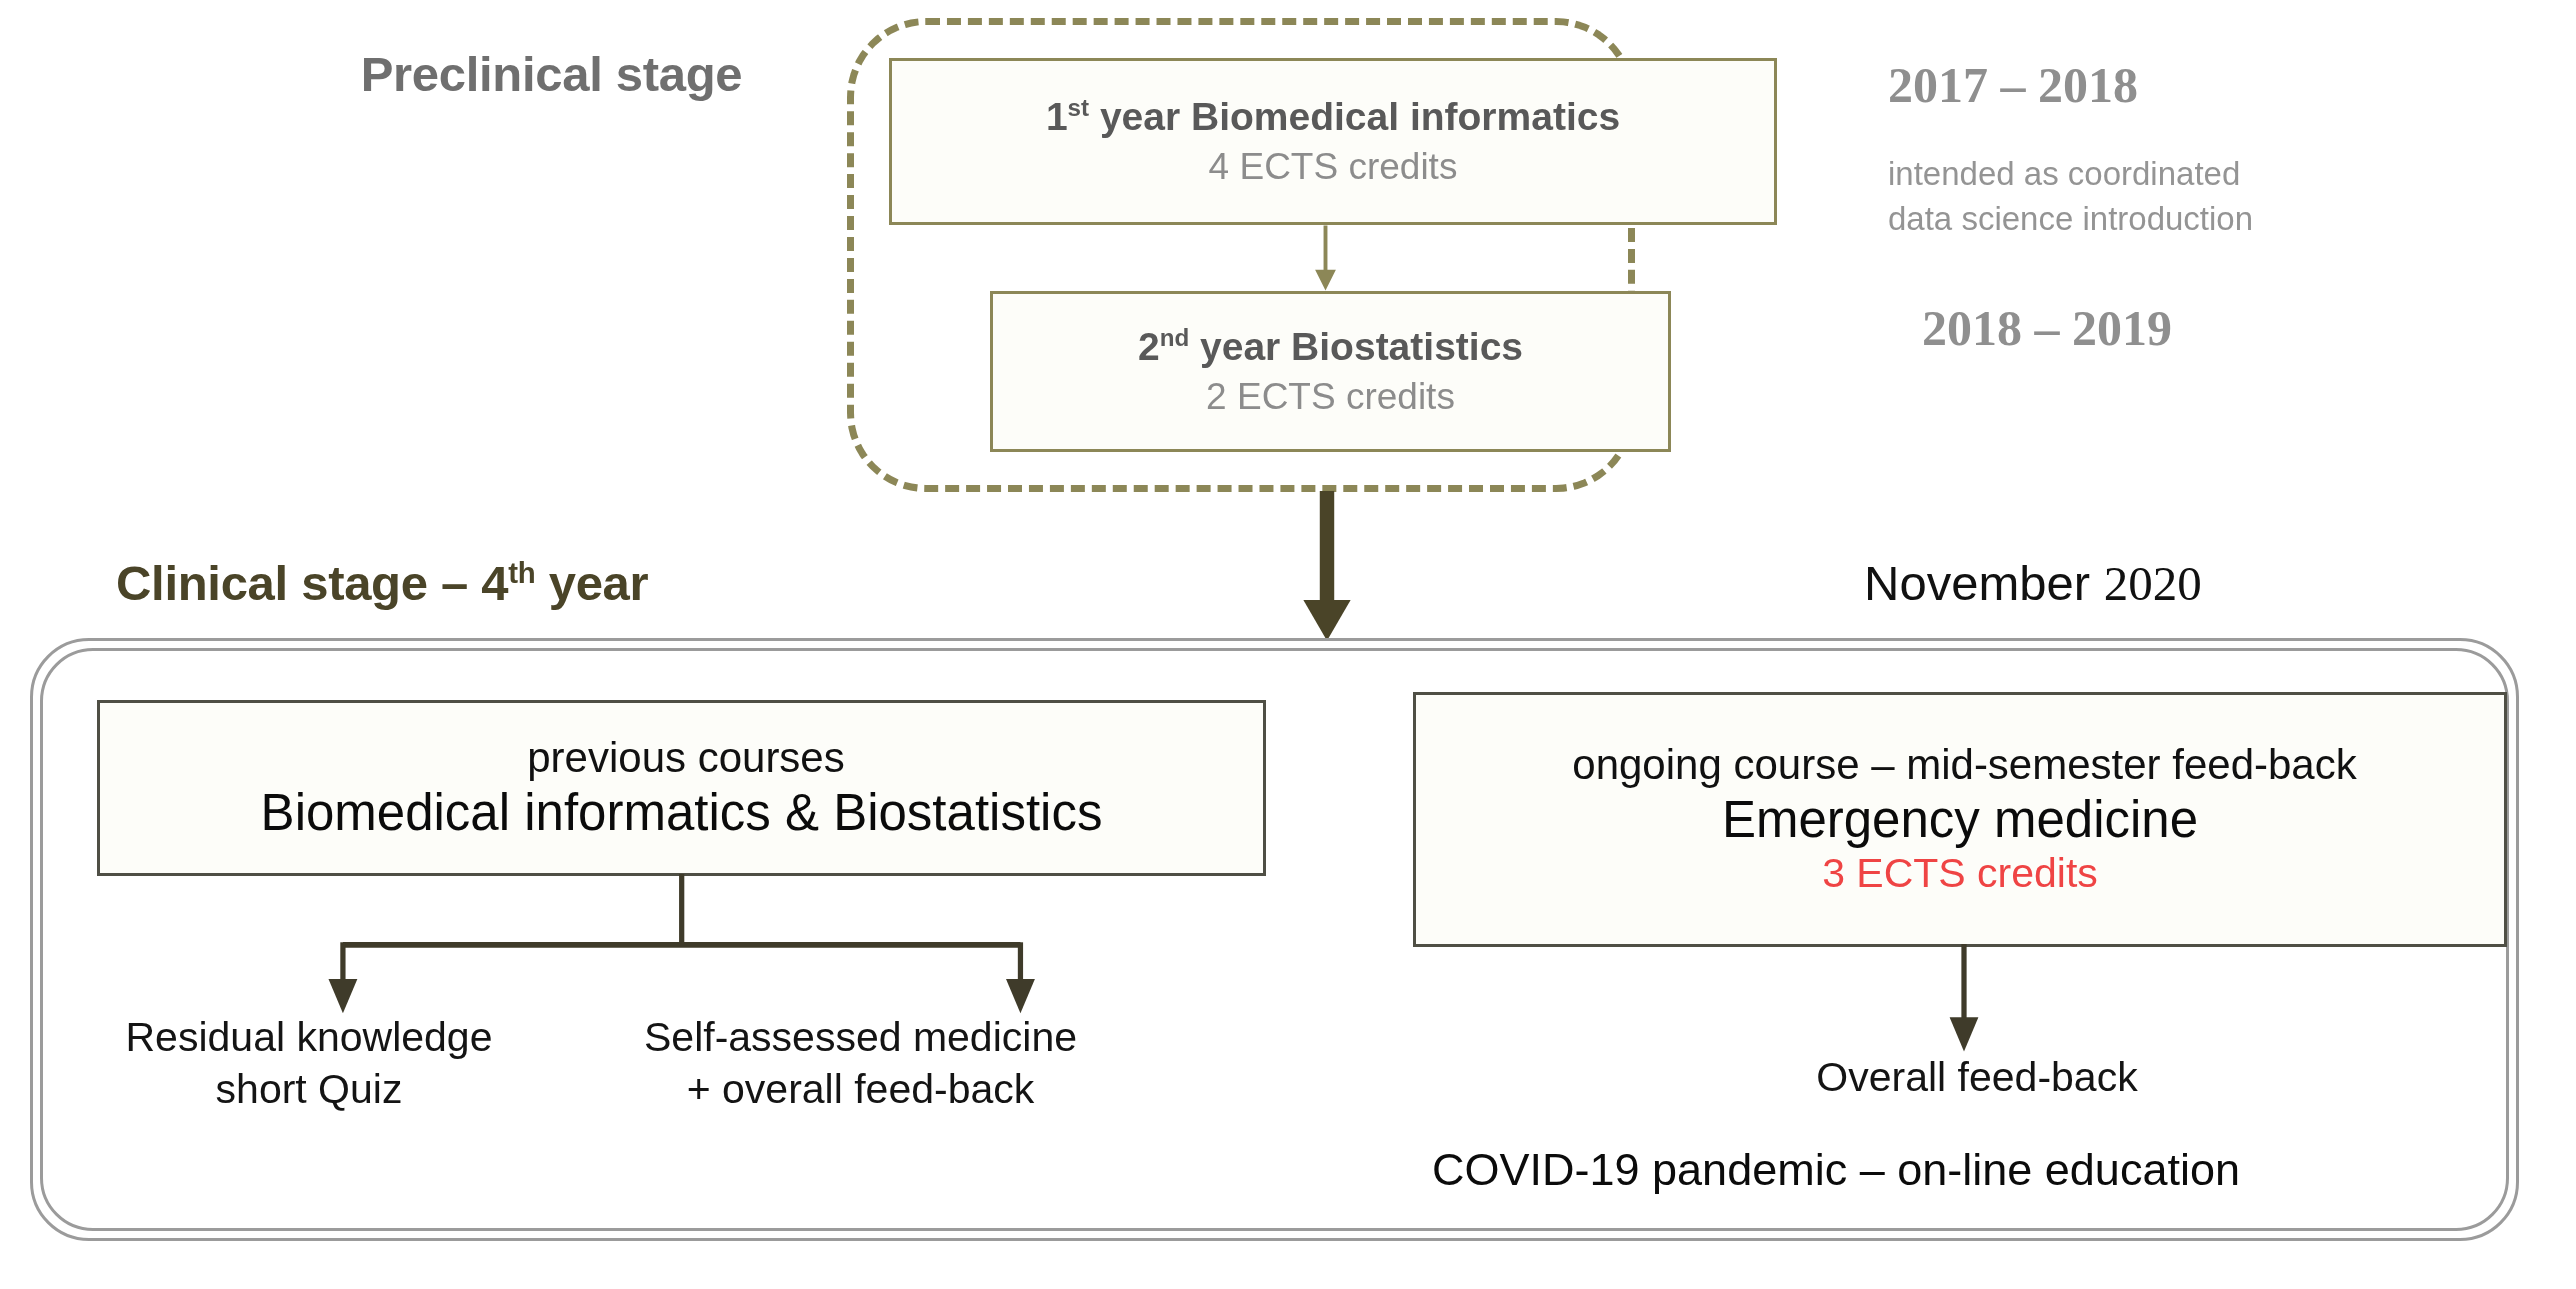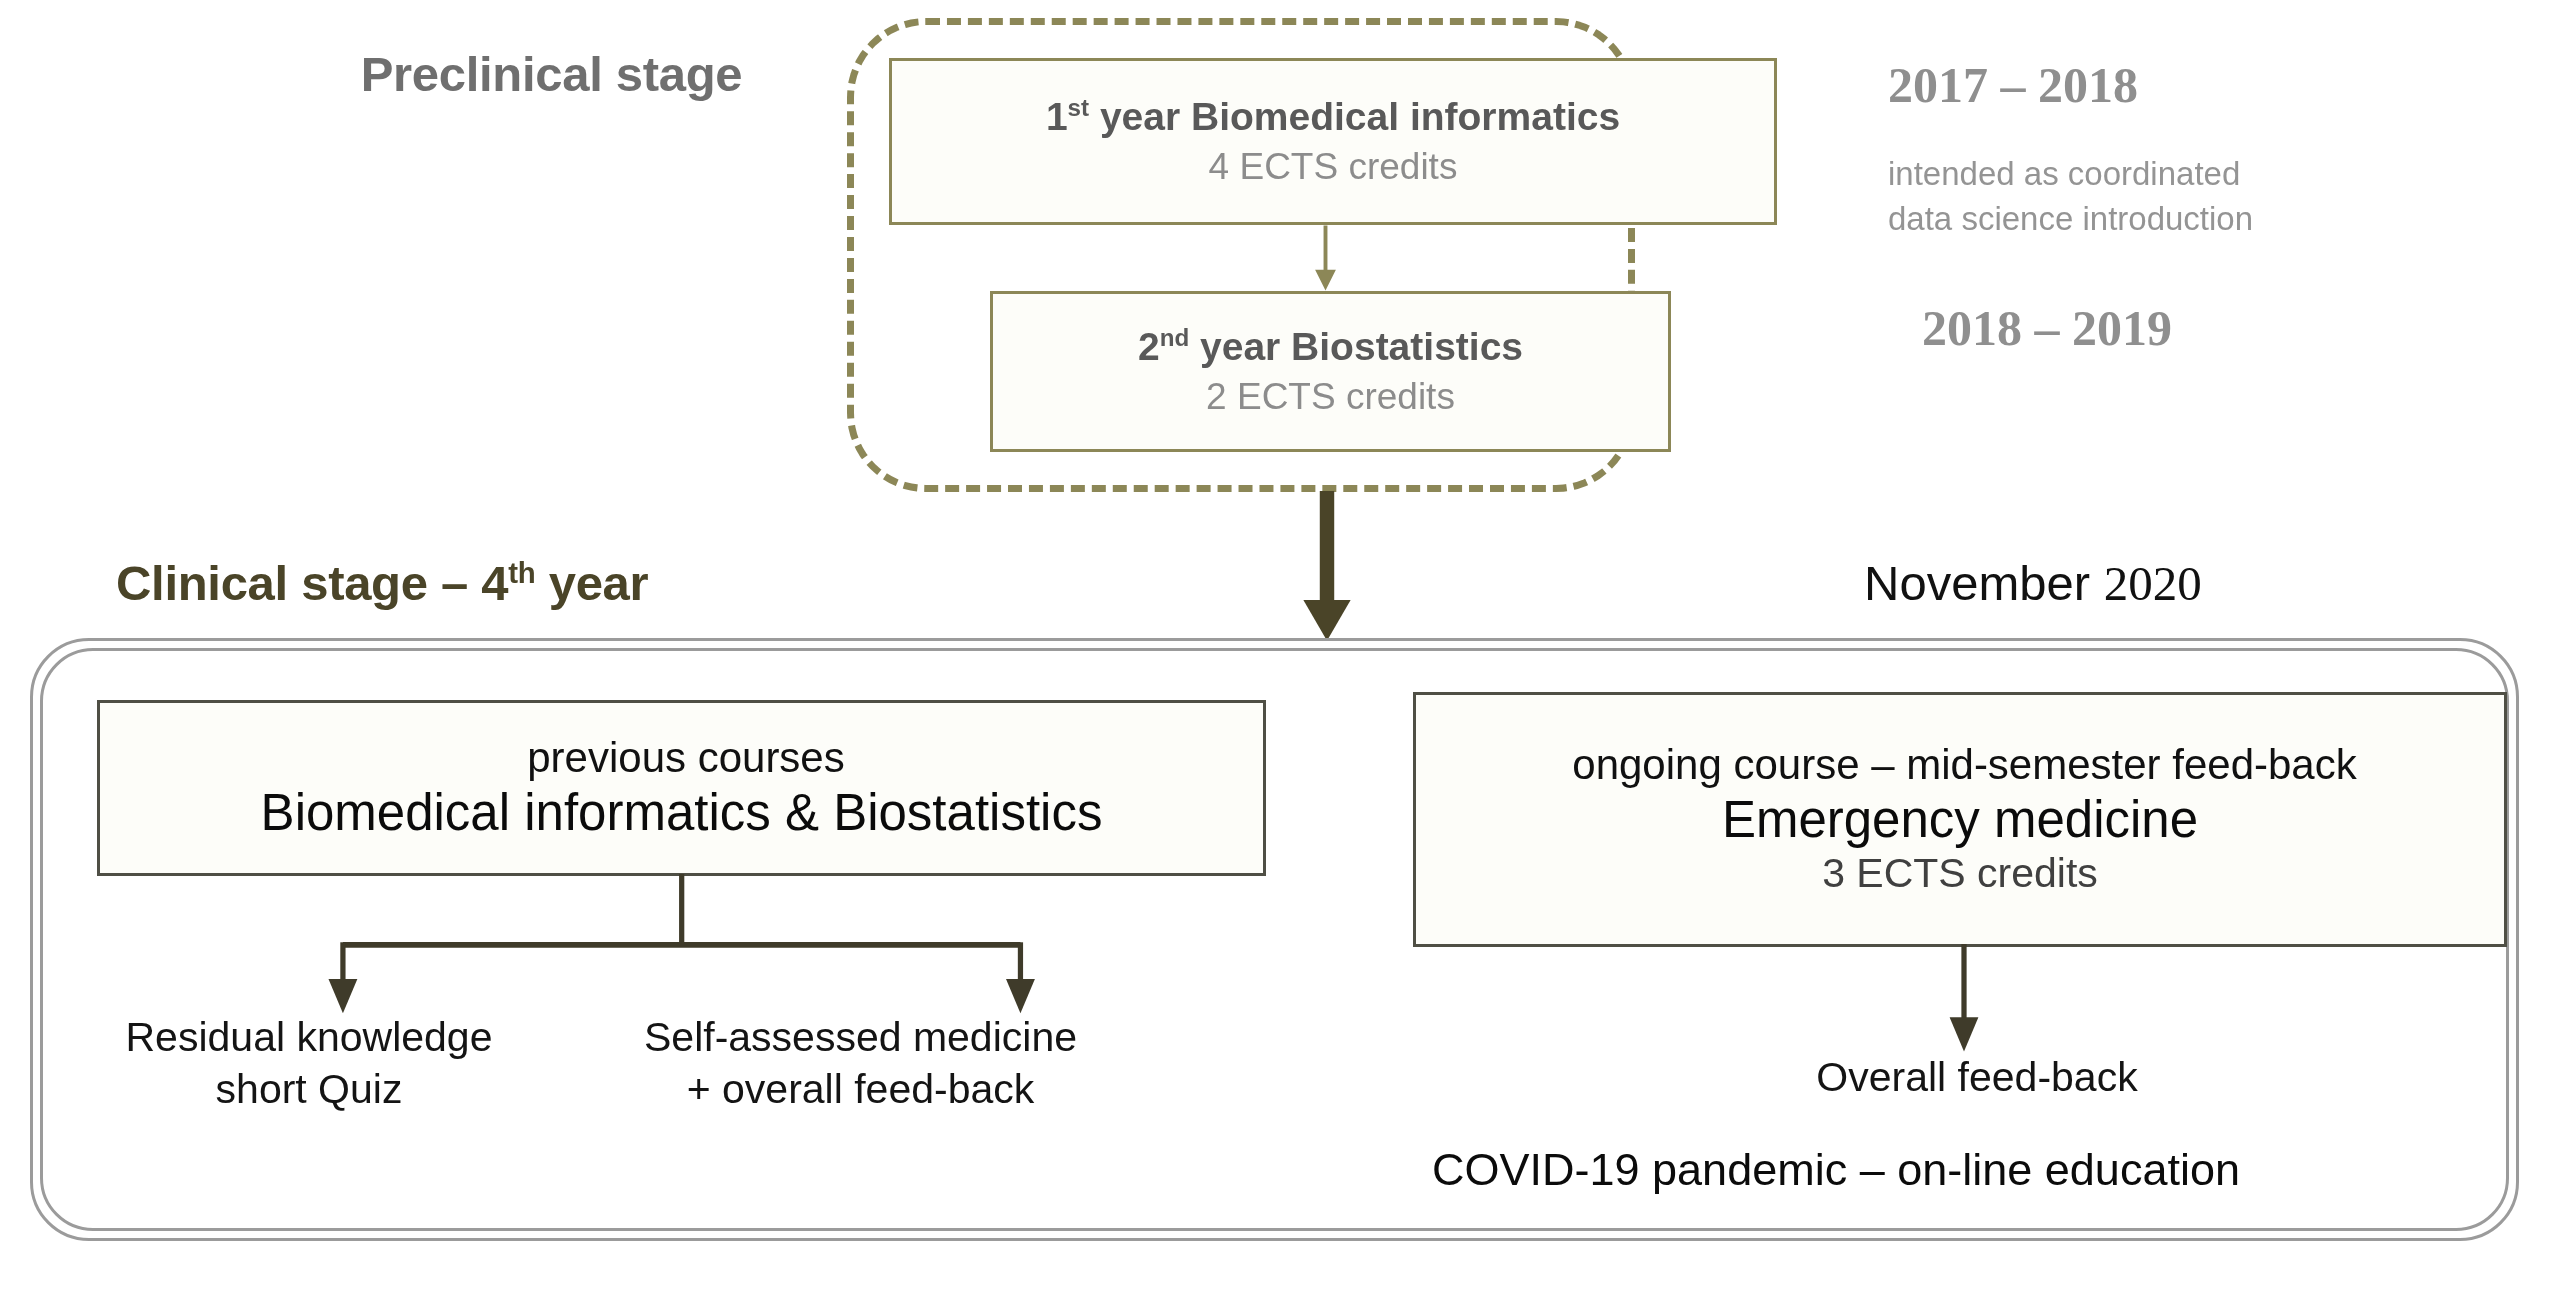--- a/index.html
+++ b/index.html
@@ -174,21 +174,21 @@
     padding-left: 9px;
   }
   .dark-line-2 {
     font-size: 51px;
     color: #0b0b0b;
     line-height: 1.16;
     white-space: nowrap;
   }
   .dark-line-3 {
     font-size: 41px;
-    color: #404040;
+    color: #ef4444;
     line-height: 1.2;
     white-space: nowrap;
   }
 
   
   .leaf-label {
     text-align: center;
     font-size: 41px;
     color: #141414;
     line-height: 1.28;

